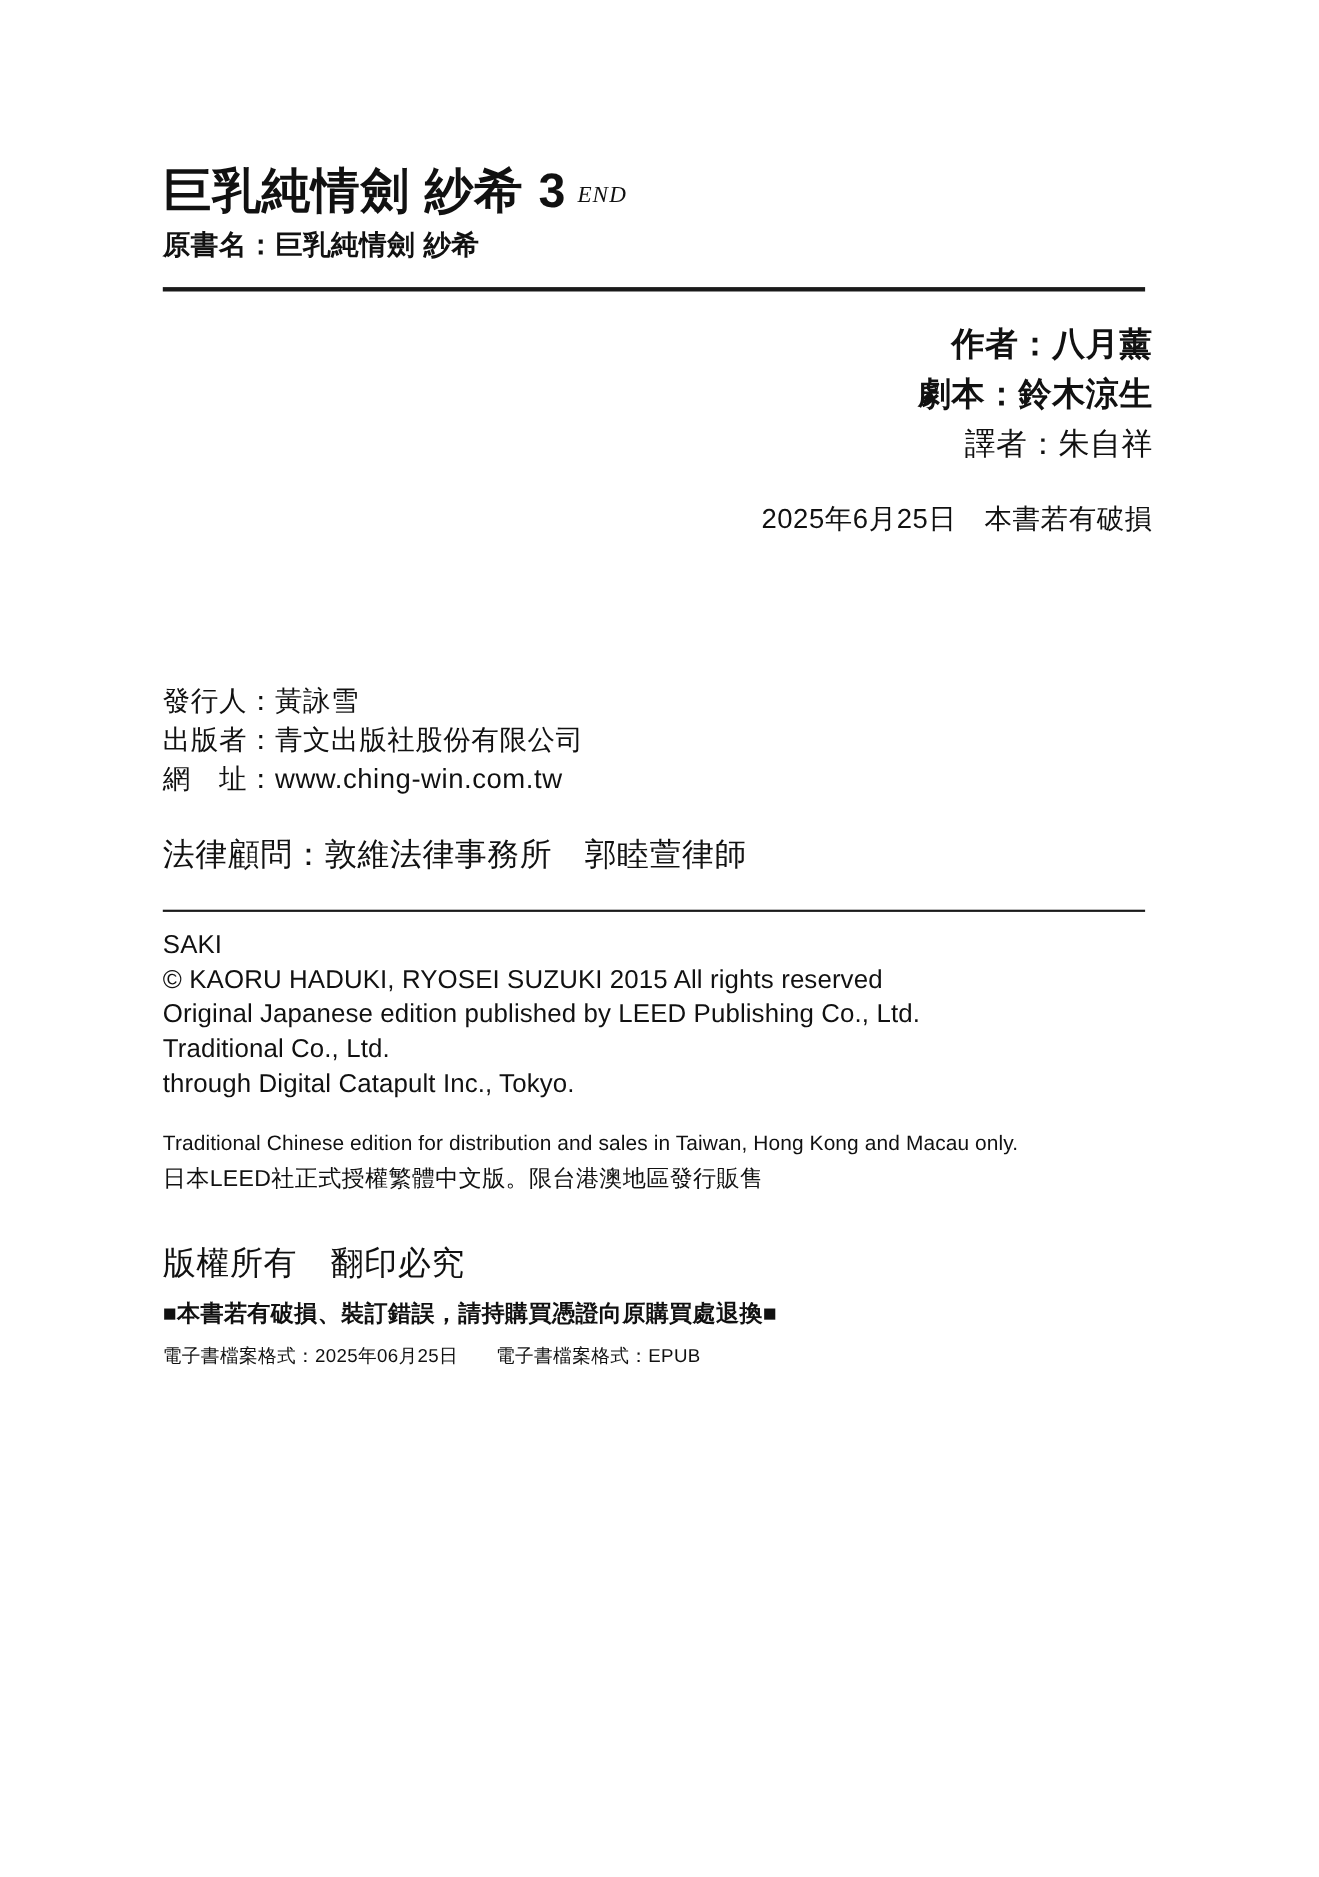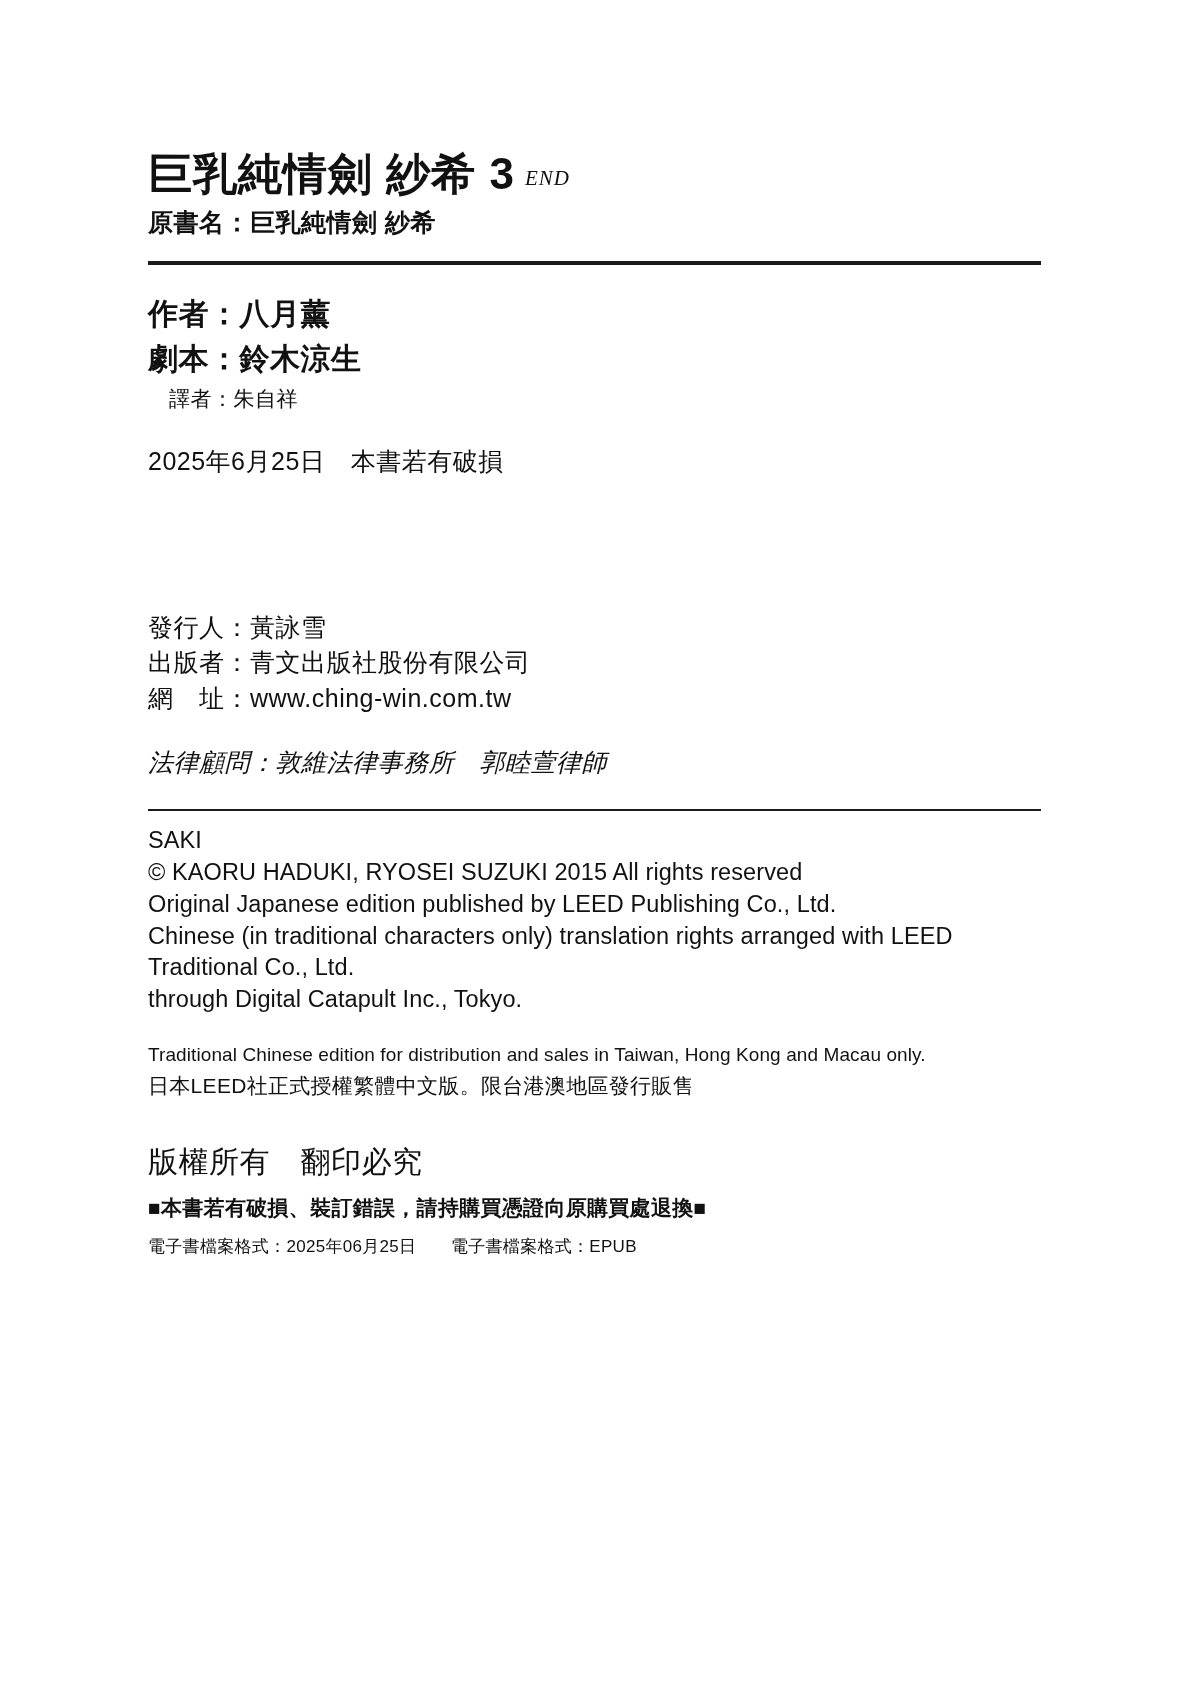--- a/index.html
+++ b/index.html
@@ -66,29 +66,30 @@
   .rule-thin {
     border: none;
     border-top: 2px solid #1a1a1a;
     margin: 0;
     width: 893px;
   }
 
   
   .credits {
     margin-top: 26px;
+    text-align: right;
   }
   .credit-big {
     font-size: 30px;
     font-weight: bold;
     line-height: 1.5;
     letter-spacing: 0.5px;
   }
   .credit-mid {
-    font-size: 21px;
+    font-size: 28px;
     line-height: 1.5;
     letter-spacing: 0.5px;
     margin-top: 2px;
     margin-left: 21px;
   }
   .pub-date {
     margin-top: 30px;
     font-size: 25px;
     letter-spacing: 0.5px;
   }
@@ -97,23 +98,22 @@
   .publisher {
     margin-top: 132px;
   }
   .pub-line {
     font-size: 25px;
     line-height: 1.42;
     letter-spacing: 0.5px;
   }
   .legal-line {
     margin-top: 30px;
-    font-size: 25px;
-    letter-spacing: 0.5px;
-    font-style: italic;
+    font-size: 29px;
+    letter-spacing: 0.5px;
   }
 
   .rule-wrap {
     margin-top: 30px;
   }
 
   
   .copyright {
     margin-top: 14px;
   }
@@ -188,21 +188,20 @@
     </div>
 
     <div class="rule-wrap">
       <hr class="rule-thin">
     </div>
 
     <div class="copyright">
       <div class="copy-line">SAKI</div>
       <div class="copy-line">© KAORU HADUKI, RYOSEI SUZUKI 2015 All rights reserved</div>
       <div class="copy-line">Original Japanese edition published by LEED Publishing Co., Ltd.</div>
-      <div class="copy-line">Chinese (in traditional characters only) translation rights arranged with LEED</div>
       <div class="copy-line">Traditional Co., Ltd.</div>
       <div class="copy-line">through Digital Catapult Inc., Tokyo.</div>
     </div>
 
     <div class="distribution">
       <div class="dist-en">Traditional Chinese edition for distribution and sales in Taiwan, Hong Kong and Macau only.</div>
       <div class="dist-zh">日本LEED社正式授權繁體中文版。限台港澳地區發行販售</div>
     </div>
 
     <div class="footer">

